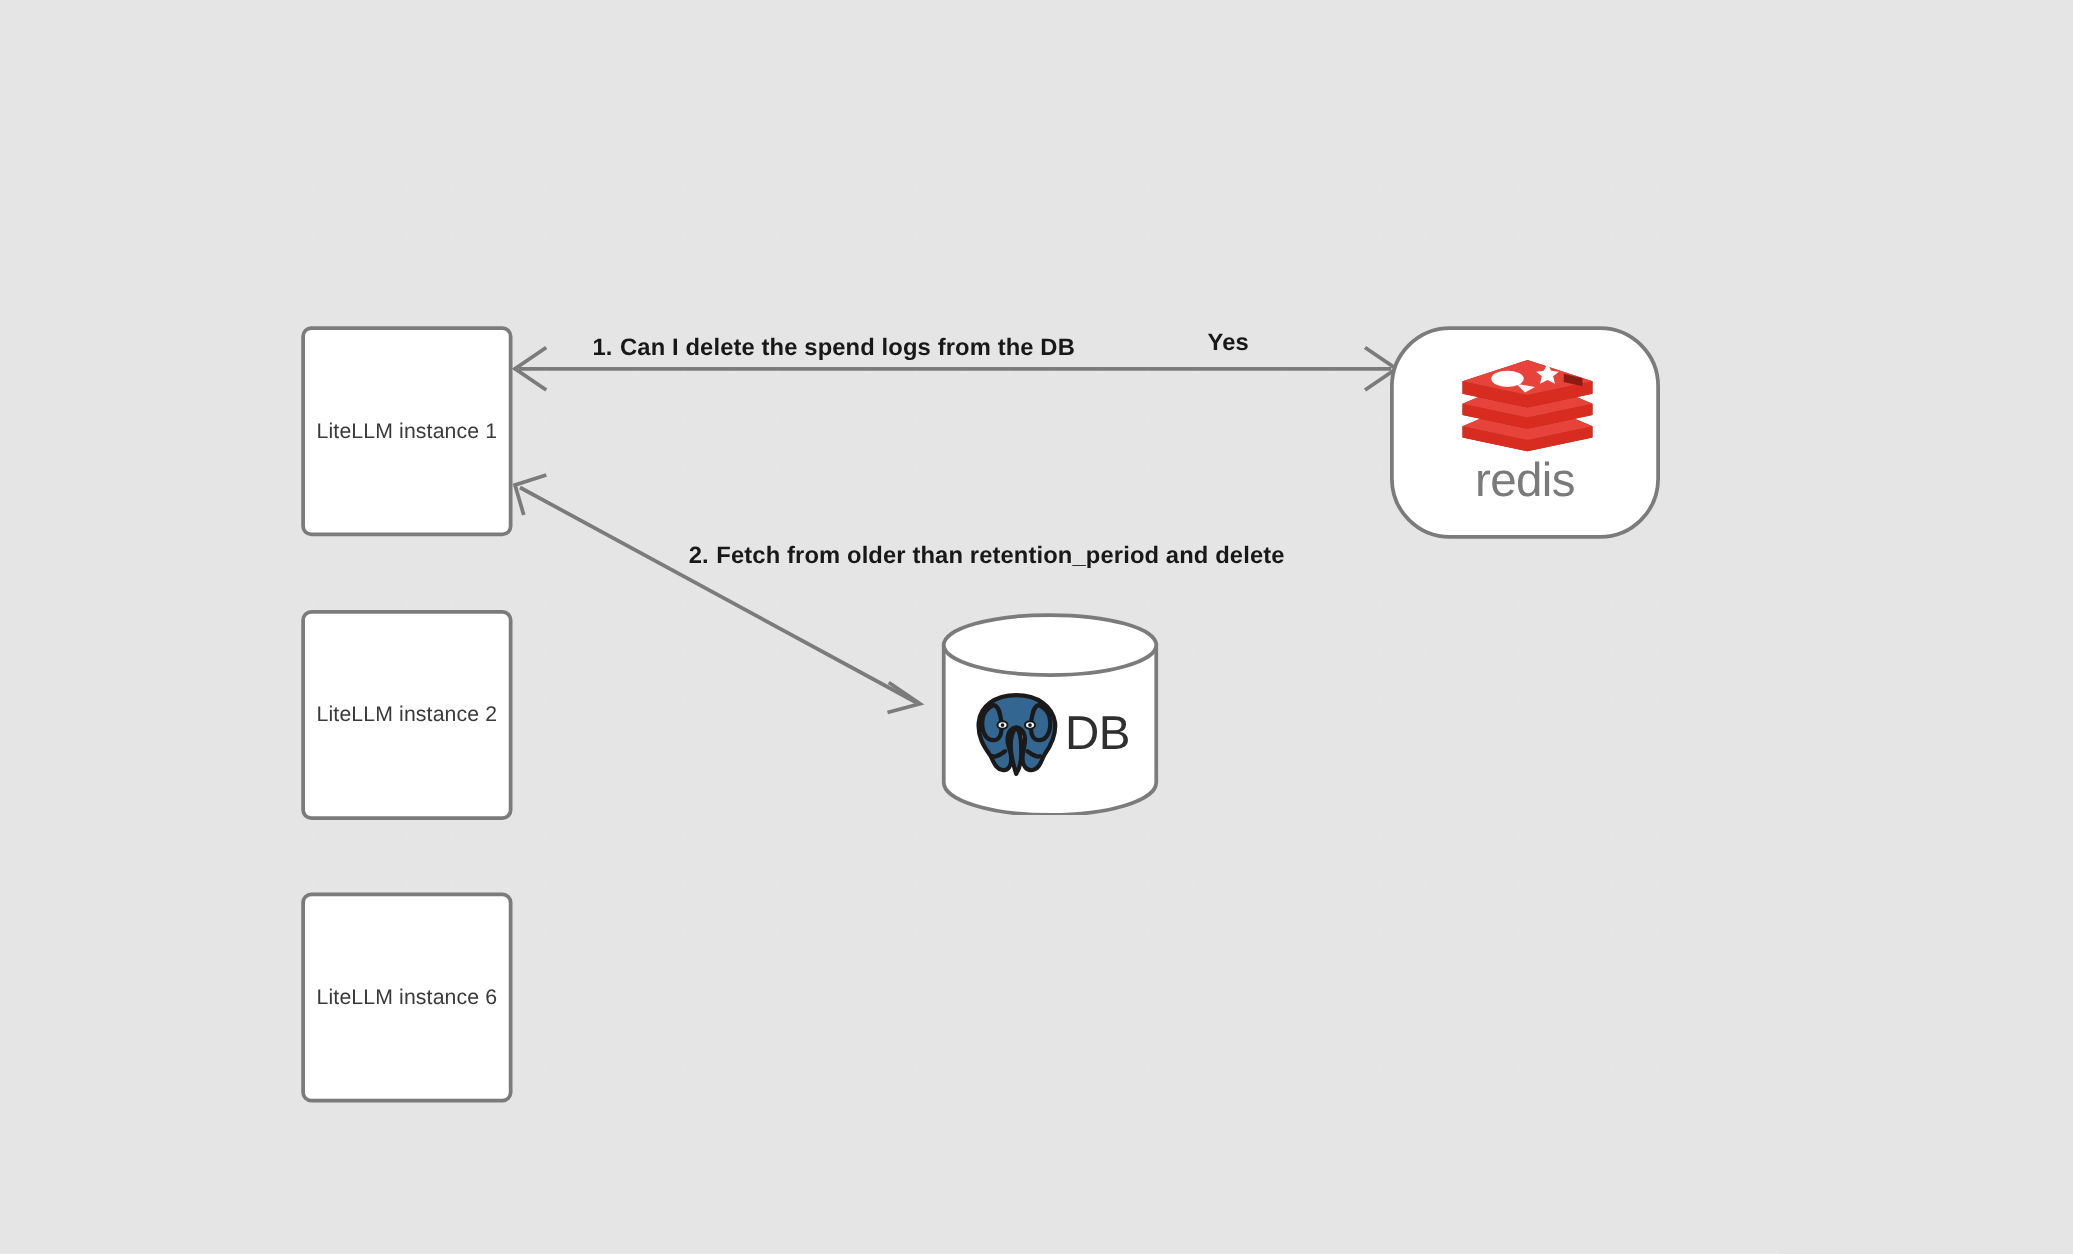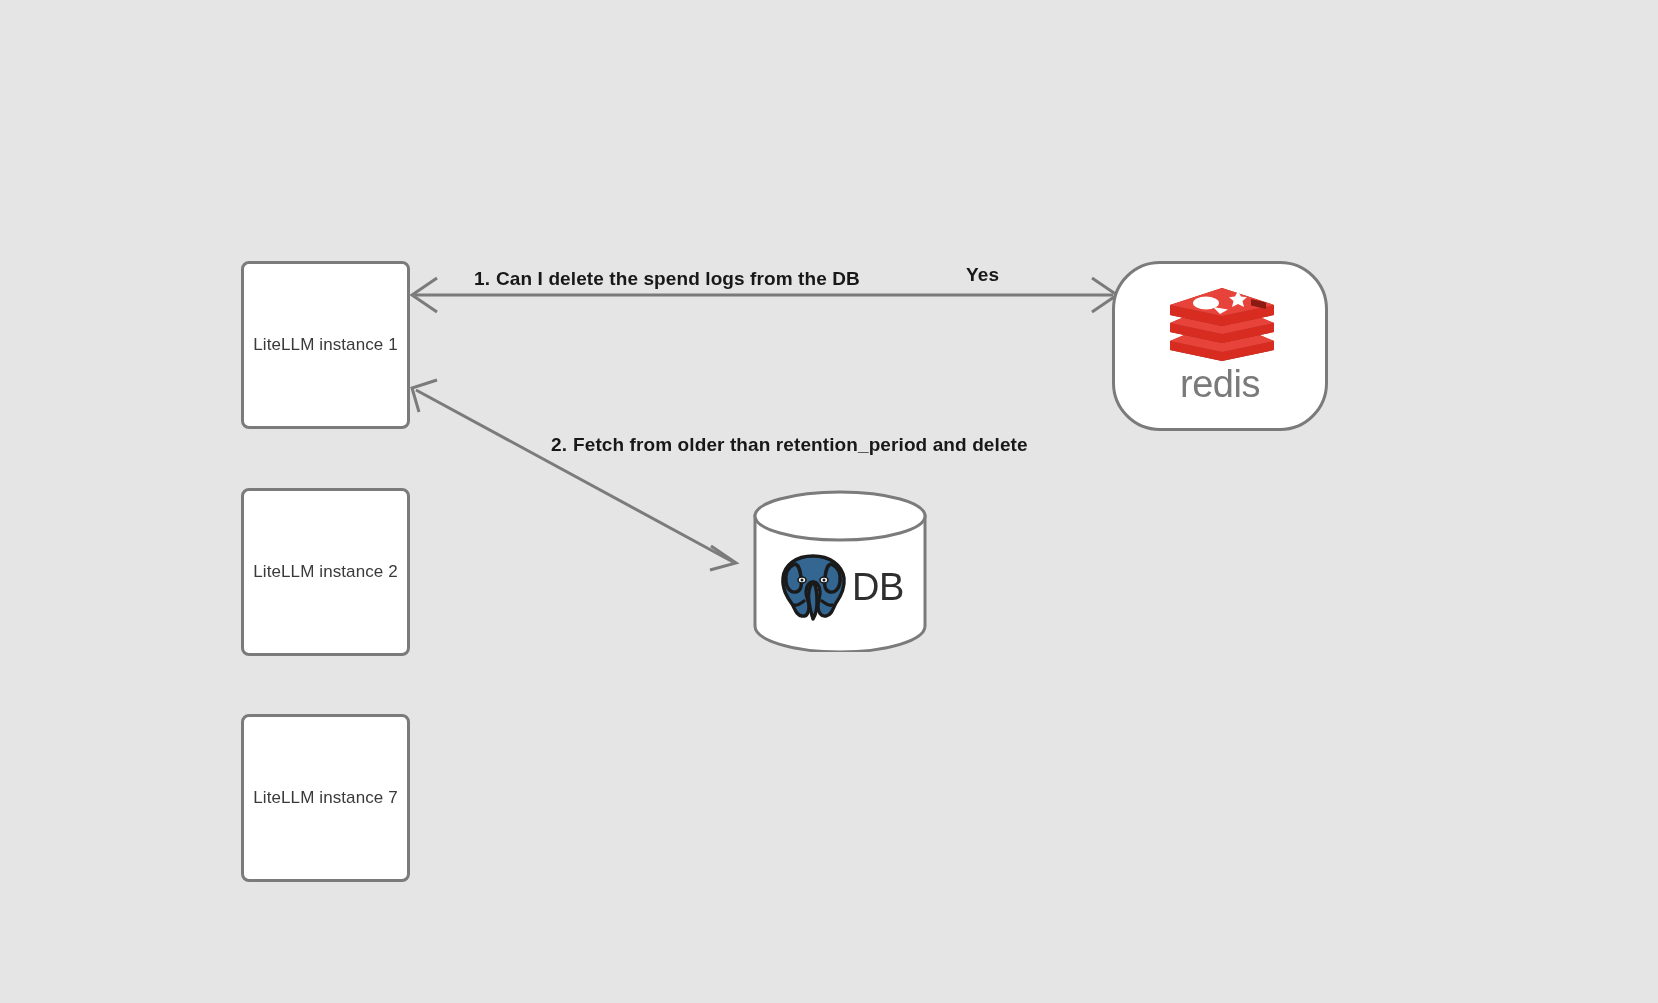--- a/index.html
+++ b/index.html
@@ -172,21 +172,21 @@
 
   <div class="node" id="node-litellm-1">
     <span class="node-label">LiteLLM instance 1</span>
   </div>
 
   <div class="node" id="node-litellm-2">
     <span class="node-label">LiteLLM instance 2</span>
   </div>
 
   <div class="node" id="node-litellm-3">
-    <span class="node-label">LiteLLM instance 7</span>
+    <span class="node-label">LiteLLM instance 6</span>
   </div>
 
   <div id="node-redis">
     <div class="redis-logo-wrap">
 
       <svg class="redis-mark" width="112" height="74" viewBox="0 0 112 74" xmlns="http://www.w3.org/2000/svg">
 
         <path d="M4 53 L56 31 L108 53 L108 62 L56 73 L4 62 Z" fill="#a32b22"></path>
         <path d="M4 53 L56 64 L108 53 L108 62 L56 73 L4 62 Z" fill="#d82c20"></path>
         <path d="M4 53 L56 31 L108 53 L56 64 Z" fill="#e8433a"></path>

